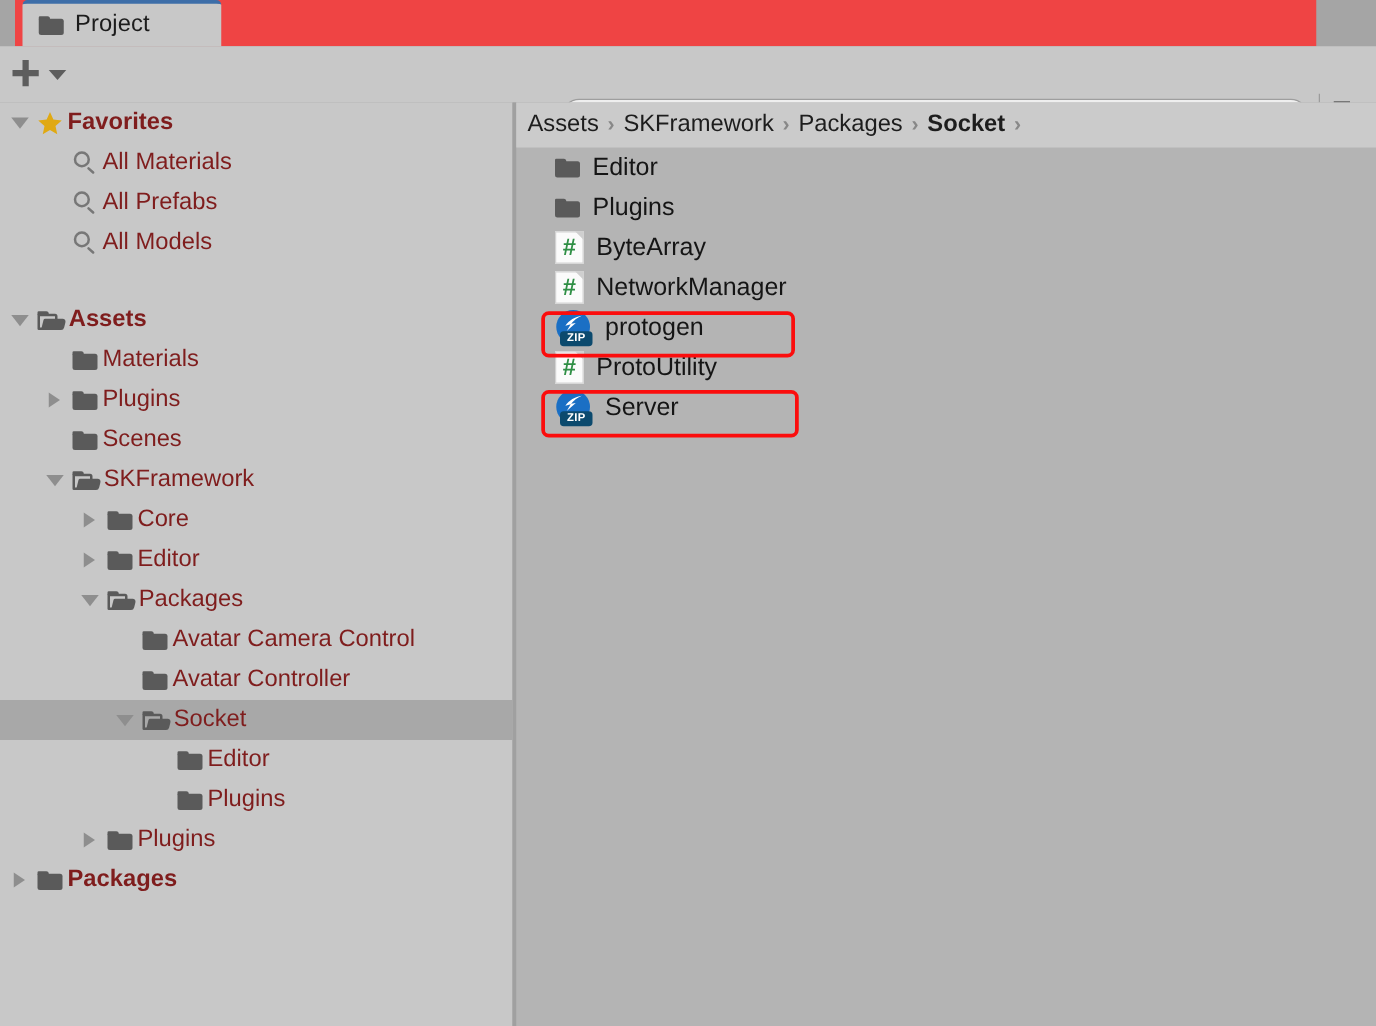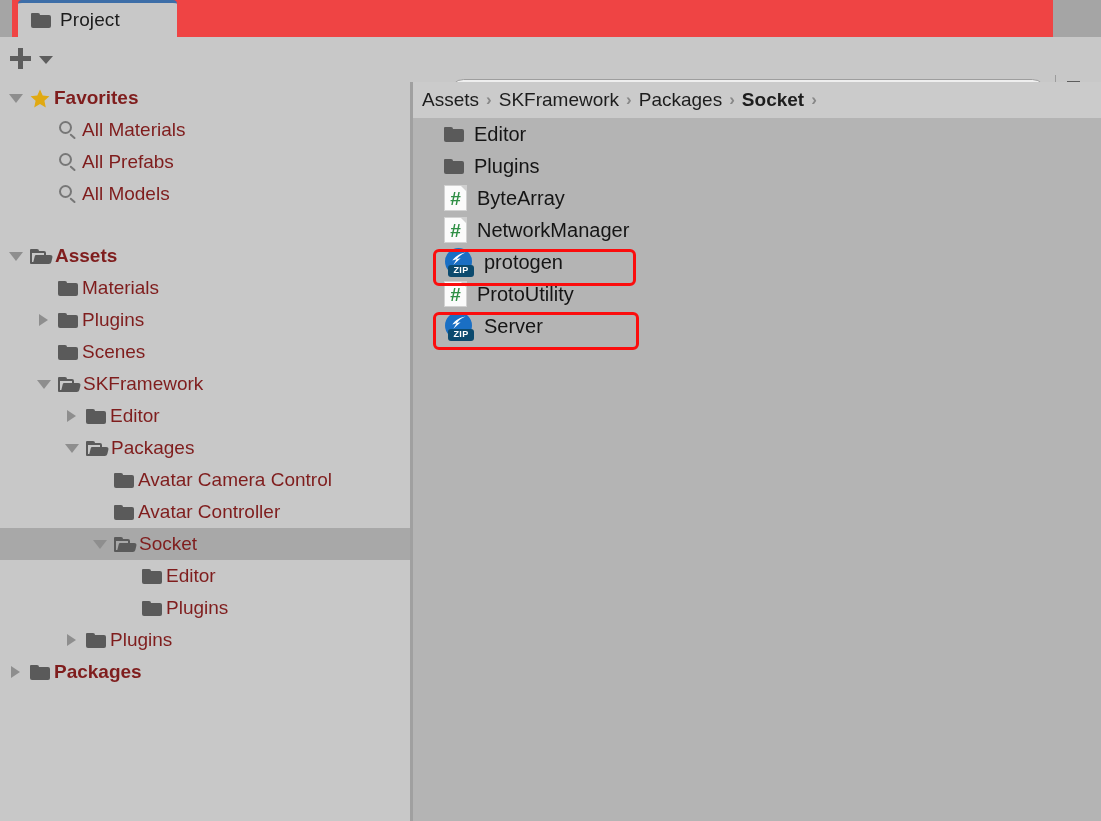--- a/index.html
+++ b/index.html
@@ -543,20 +543,30 @@
           <span class="tw-label">SKFramework</span>
         </div>
         <div class="treerow">
           <span style="display: inline-block; flex: 0 0 auto; width: 64px; height: 1px;"></span>
           <span class="tw-arrow right"></span>
           <span style="display: inline-block; flex: 0 0 auto; width: 6px; height: 1px;"></span>
           <span class="folder-ico">
             <span class="tabp"></span>
             <span class="body"></span>
           </span>
+          <span class="tw-label">Core</span>
+        </div>
+        <div class="treerow">
+          <span style="display: inline-block; flex: 0 0 auto; width: 64px; height: 1px;"></span>
+          <span class="tw-arrow right"></span>
+          <span style="display: inline-block; flex: 0 0 auto; width: 6px; height: 1px;"></span>
+          <span class="folder-ico">
+            <span class="tabp"></span>
+            <span class="body"></span>
+          </span>
           <span class="tw-label">Editor</span>
         </div>
         <div class="treerow">
           <span style="display: inline-block; flex: 0 0 auto; width: 64px; height: 1px;"></span>
           <span class="tw-arrow down"></span>
           <span style="display: inline-block; flex: 0 0 auto; width: 6px; height: 1px;"></span>
           <span class="folder-open">
             <span class="tabp"></span>
             <span class="back"></span>
             <span class="flap"></span>

